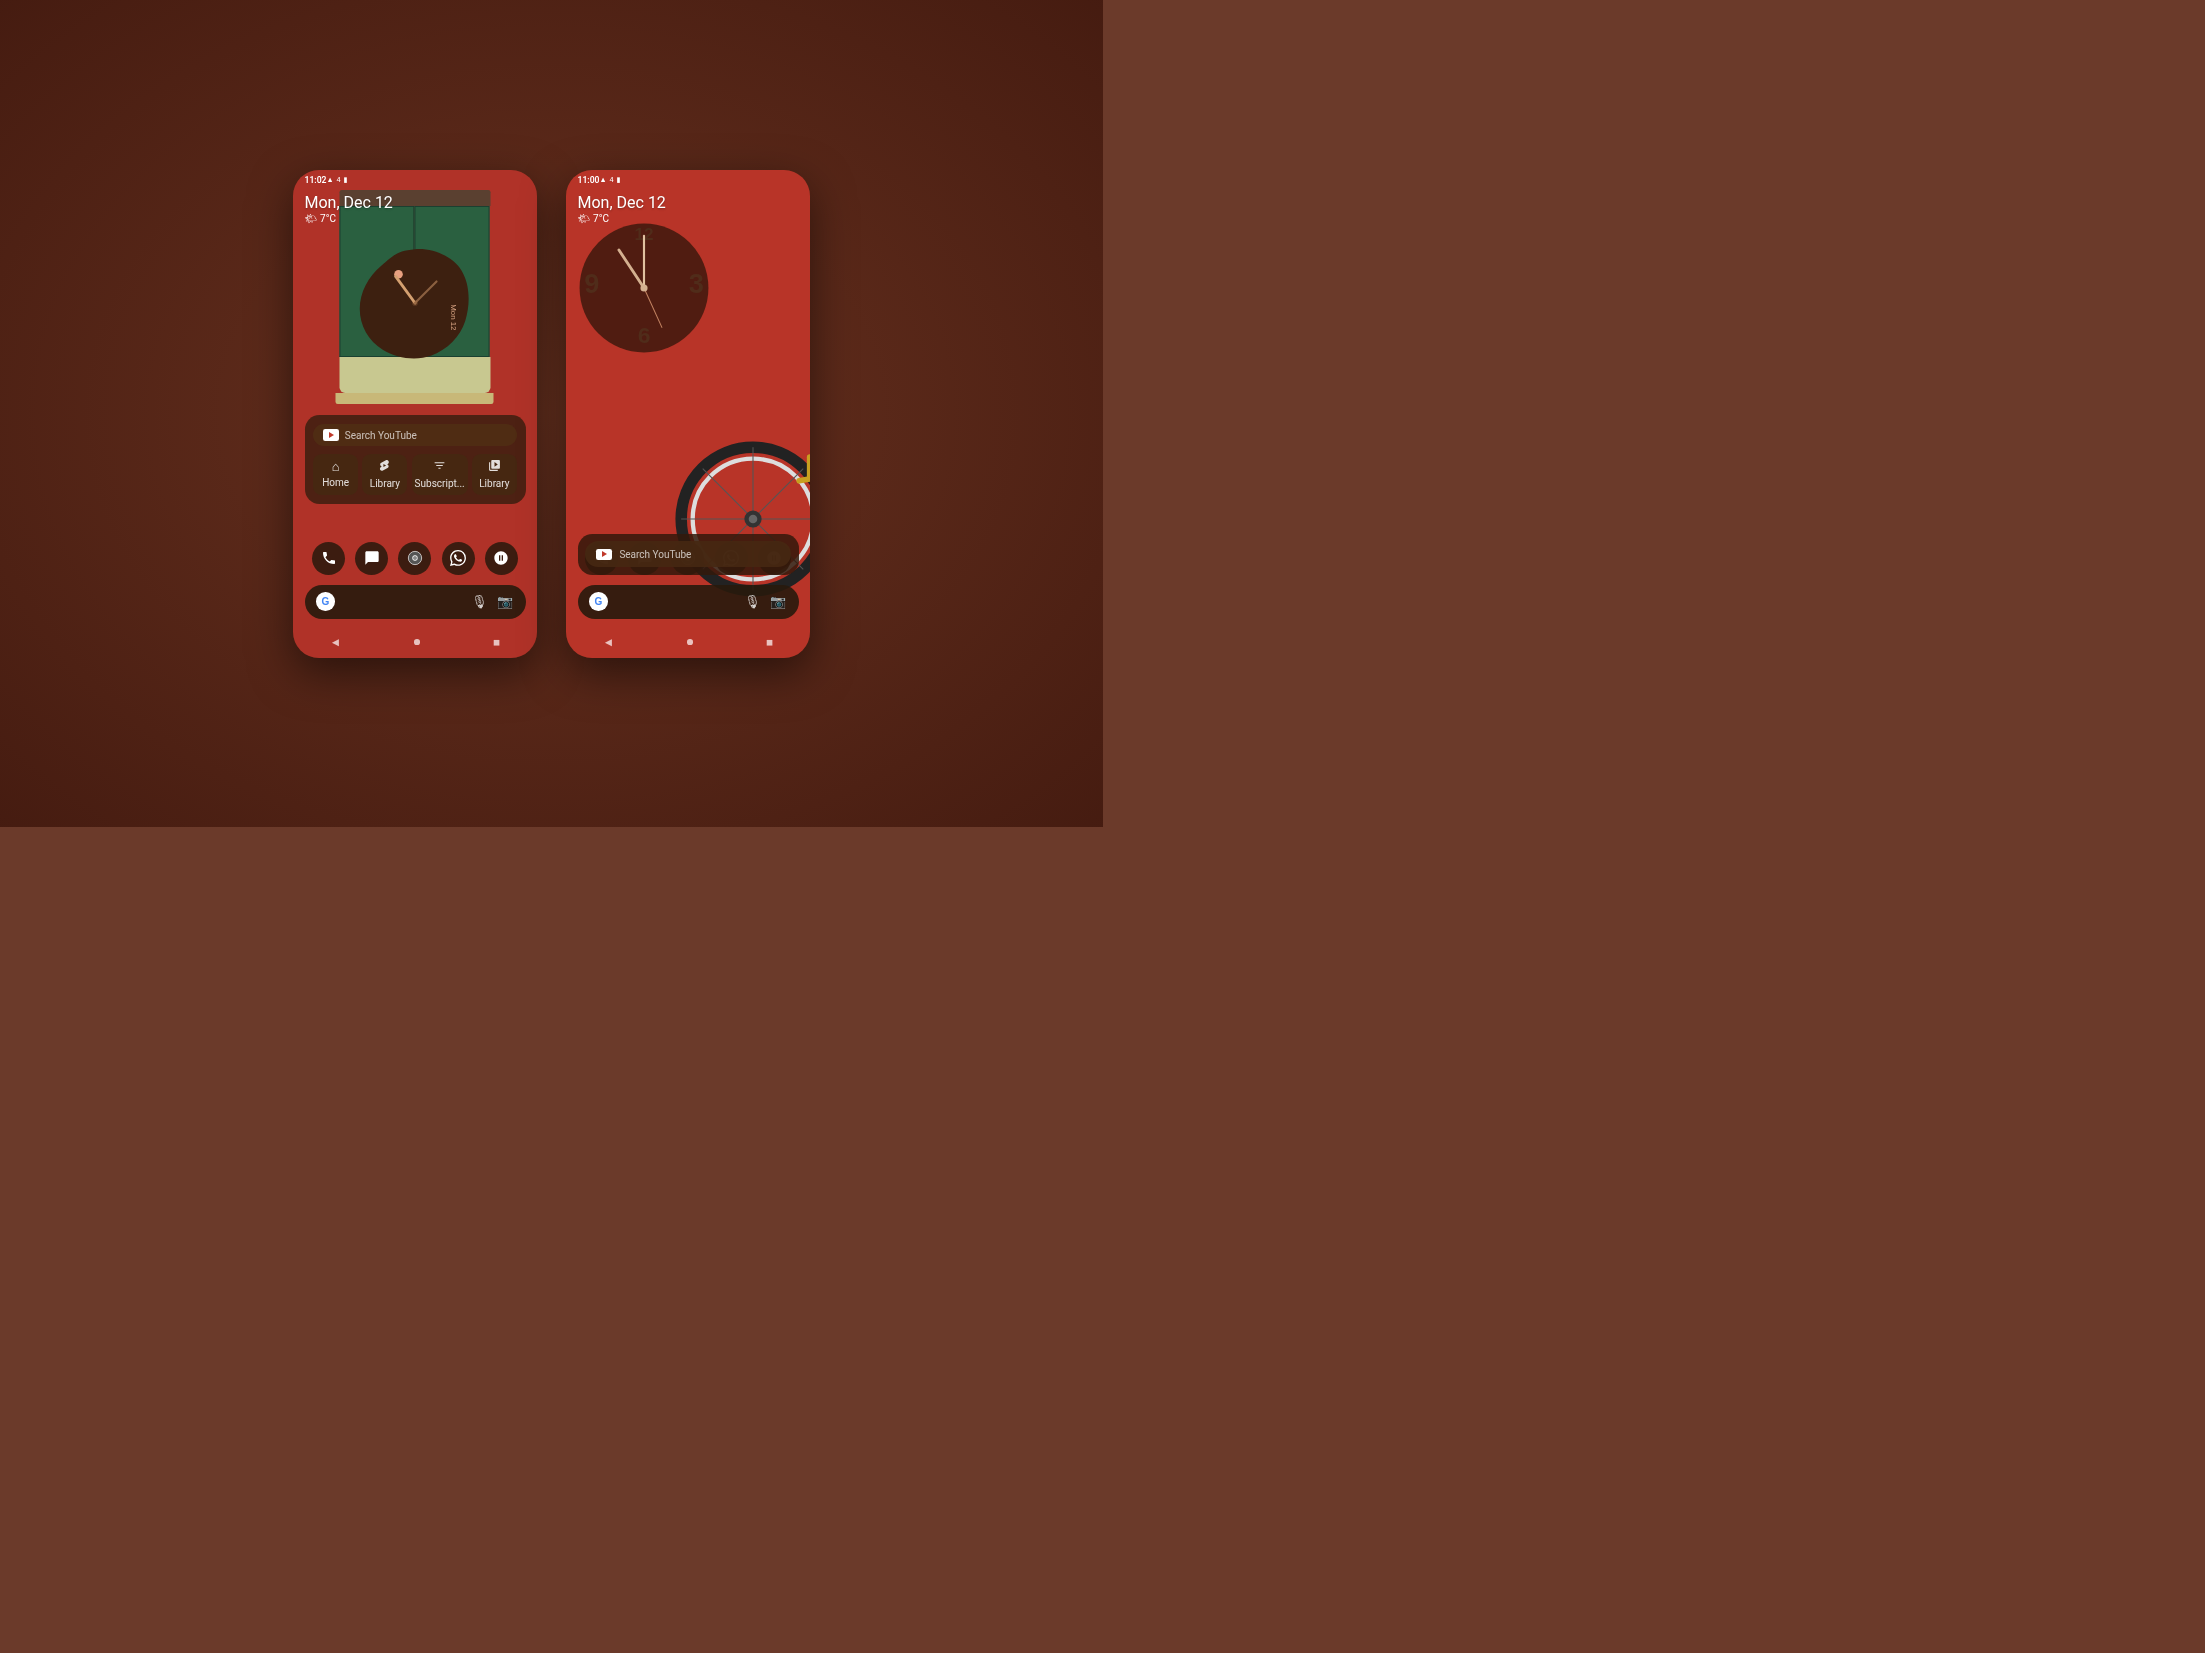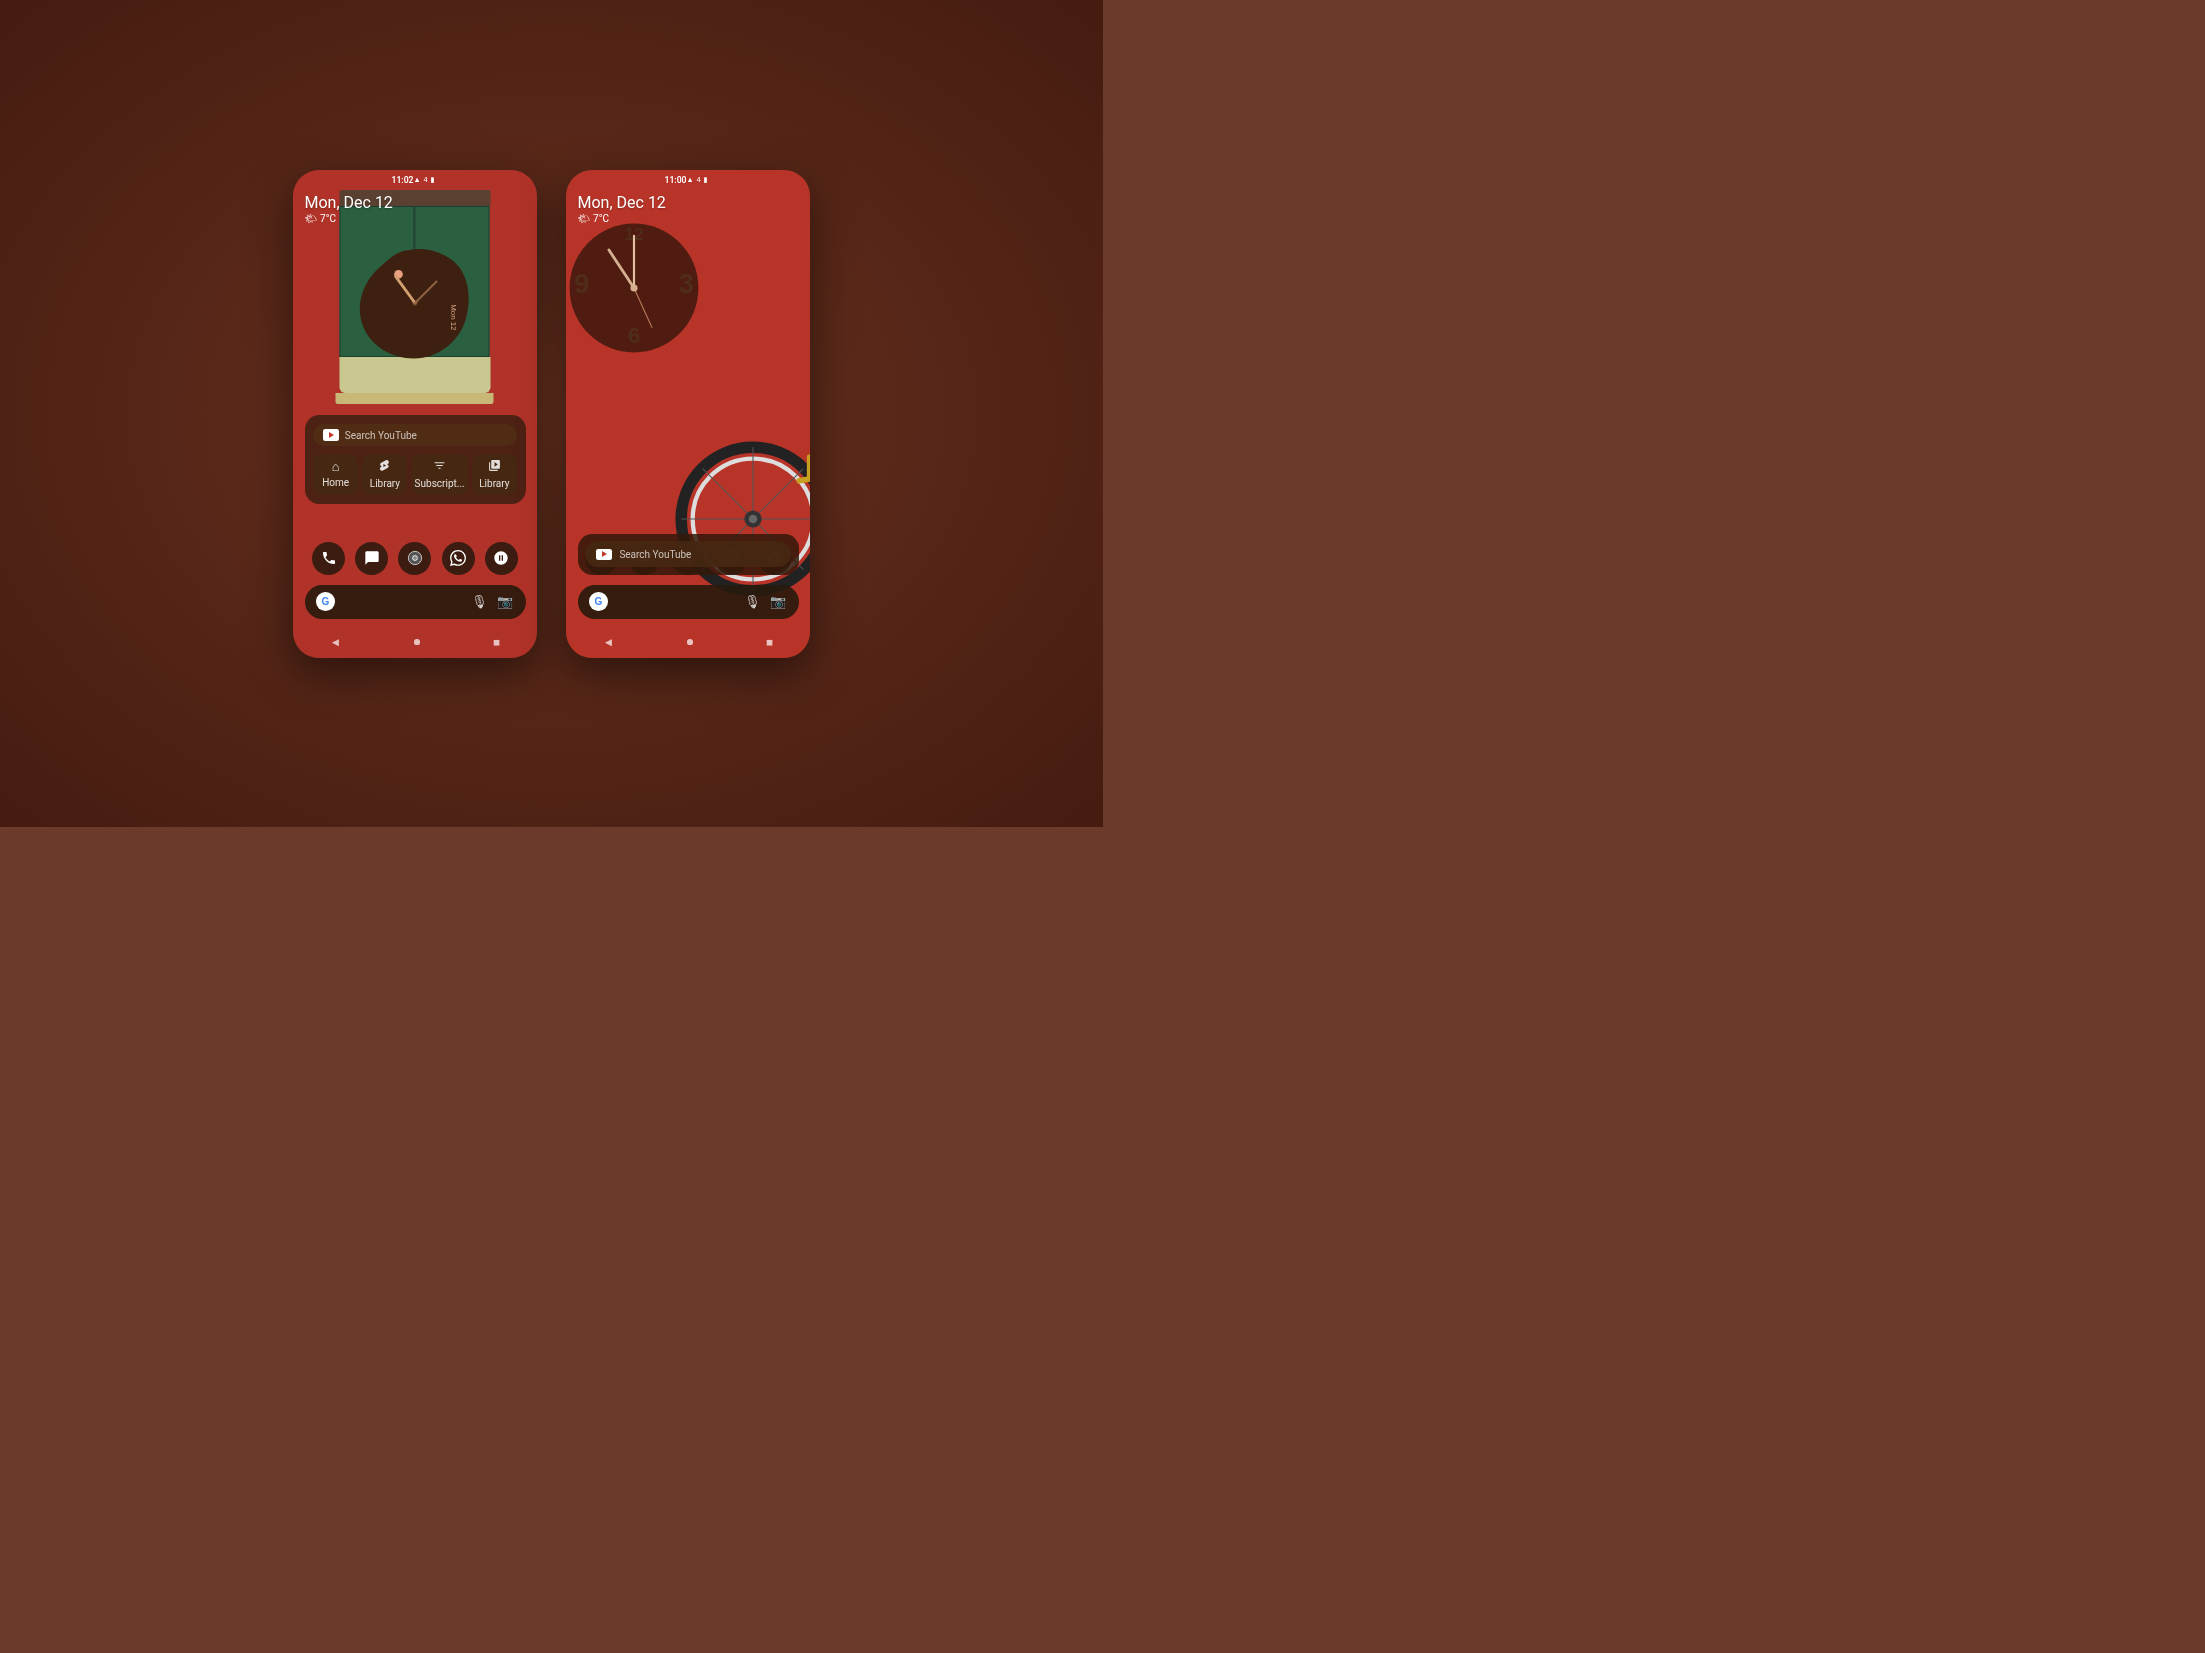--- a/index.html
+++ b/index.html
@@ -39,21 +39,21 @@
 
     
     .status-bar {
       position: absolute;
       top: 0;
       left: 0;
       right: 4px;
       height: 20px;
       display: flex;
       align-items: center;
-      justify-content: center;
+      justify-content: flex-start;
       padding: 0 11.5px;
       z-index: 10;
     }
 
     .status-time {
       color: white;
       font-size: 8.6px;
       font-weight: 600;
     }
 
@@ -278,21 +278,21 @@
       background: rgba(70, 40, 18, 0.9);
       border-radius: 18px;
       padding: 7.2px 11.5px;
       gap: 7.2px;
     }
 
     
     .clock-svg {
       position: absolute;
       top: 50px;
-      left: 0;
+      left: 10px;
       z-index: 5;
     }
 
     
     .wall-texture {
       position: absolute;
       inset: 0;
       background: #b83428;
       z-index: 0;
     }

